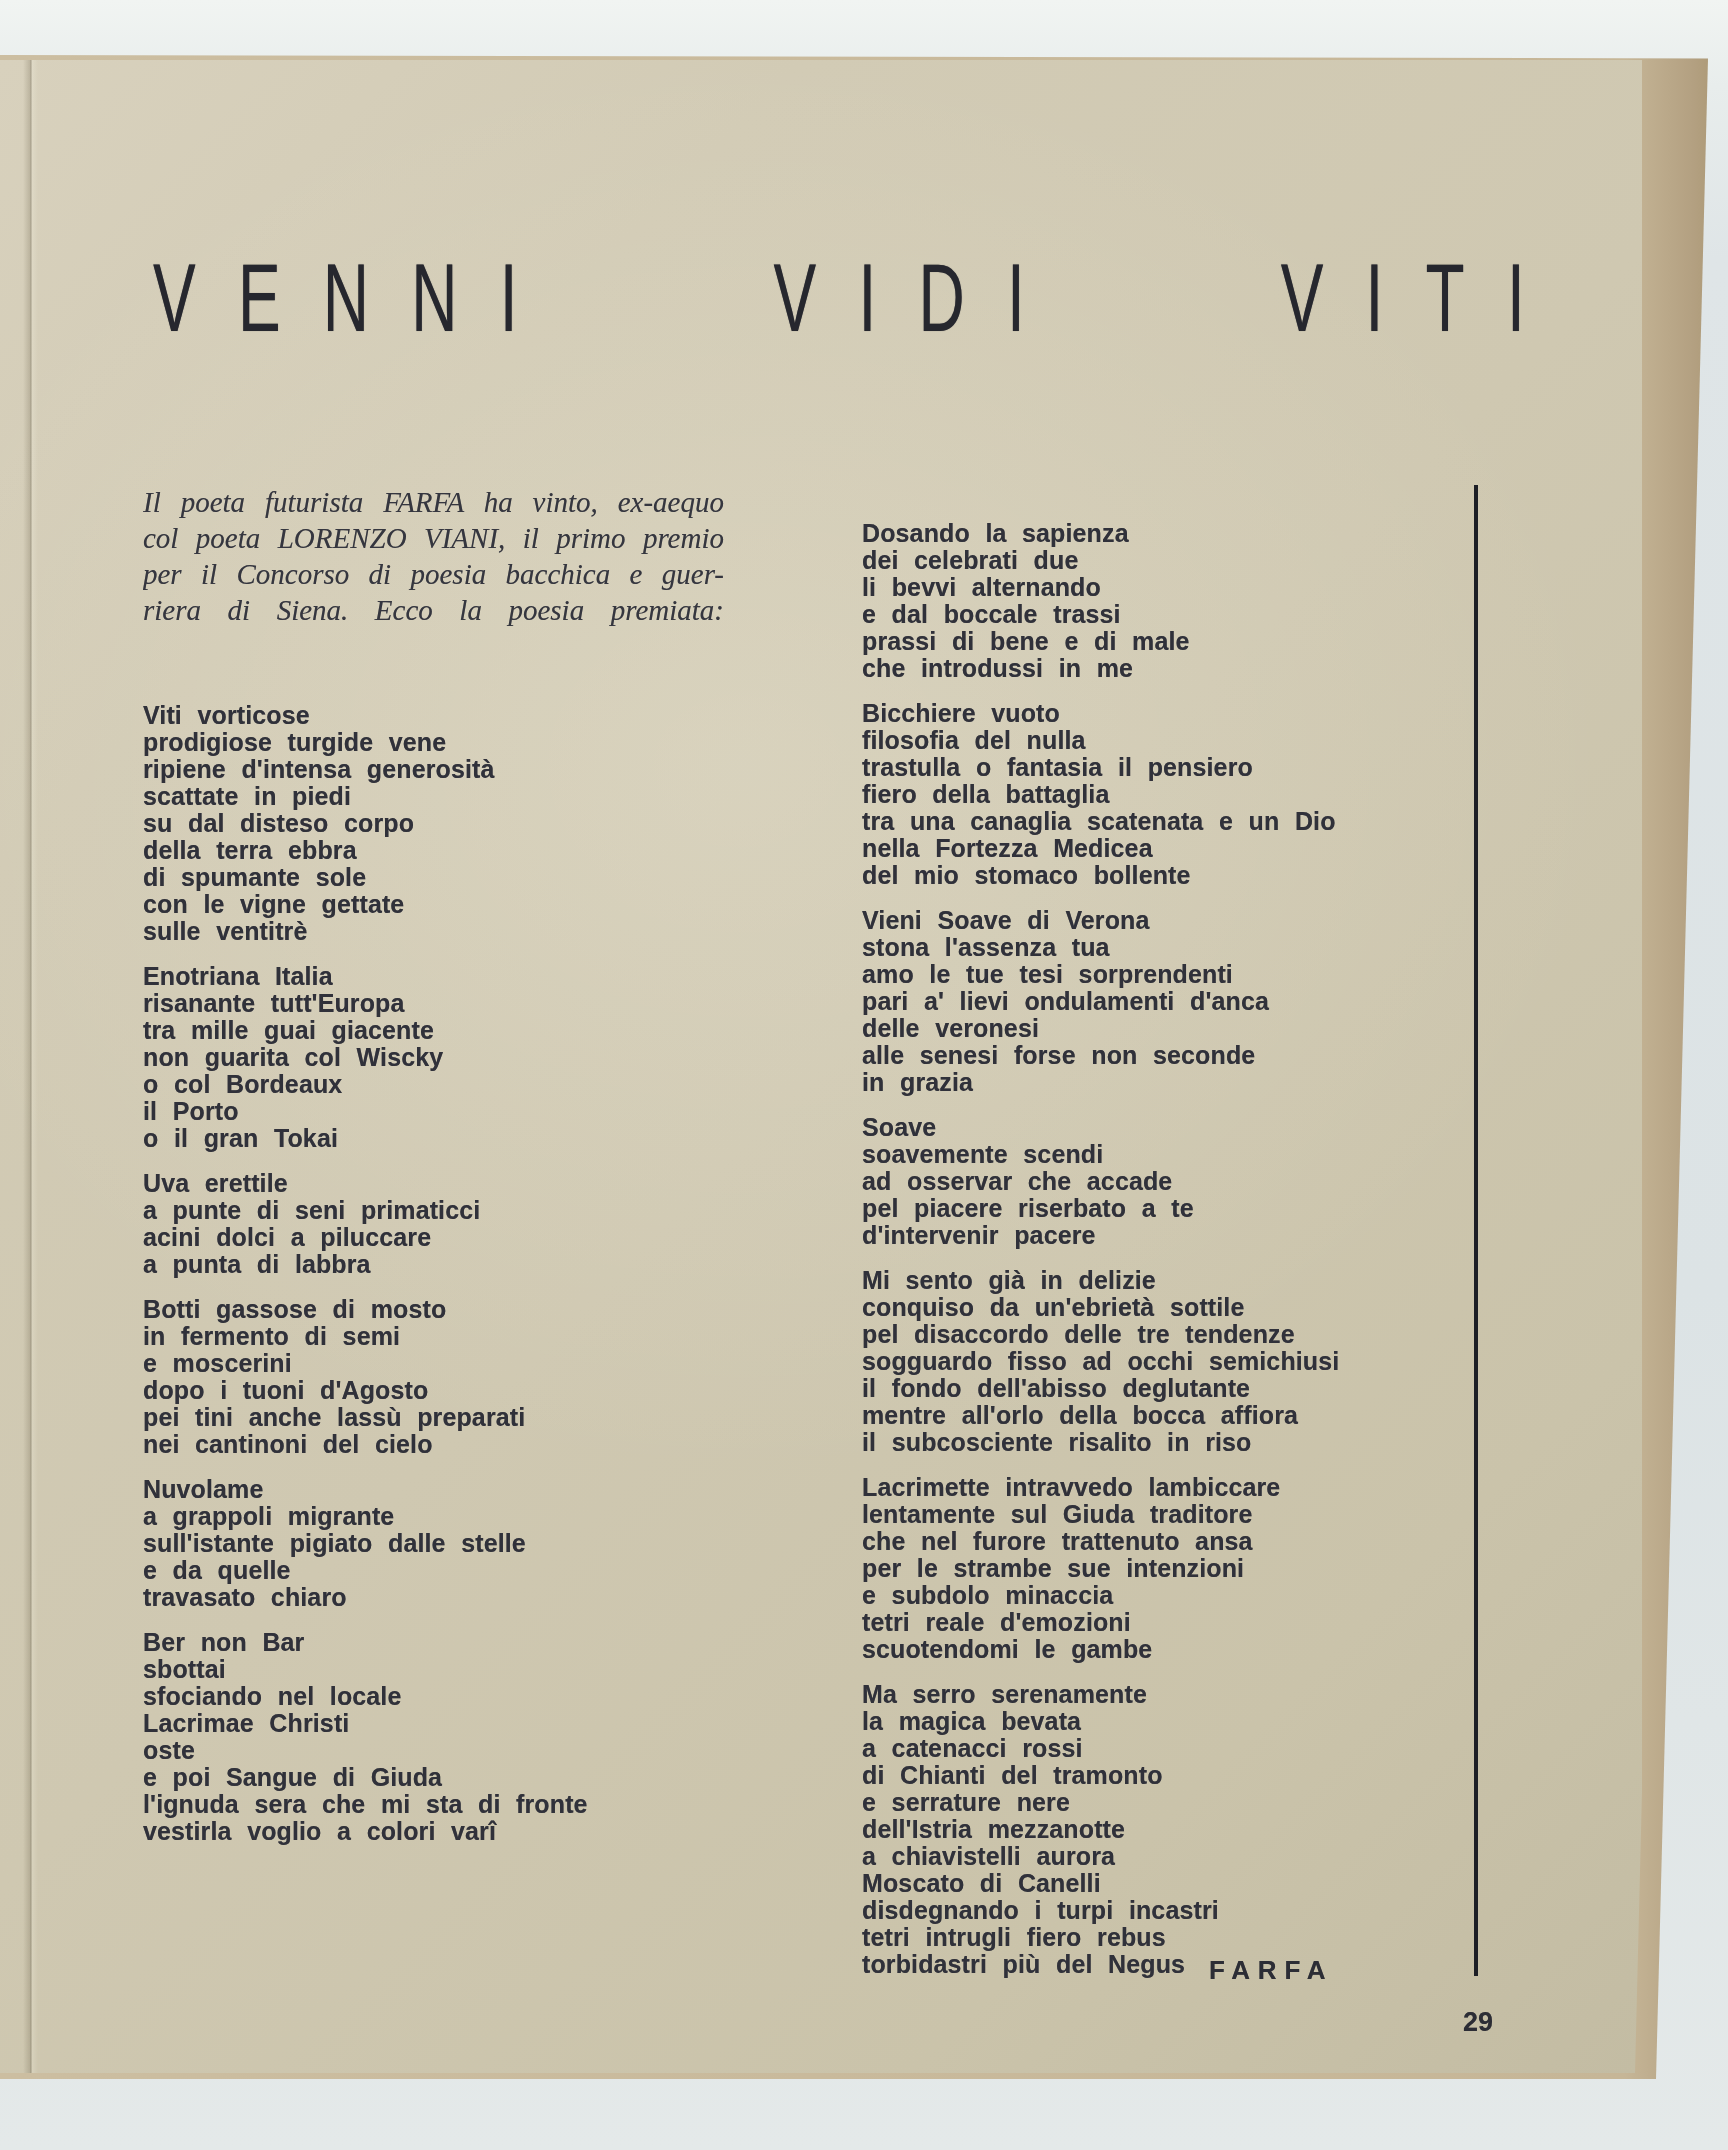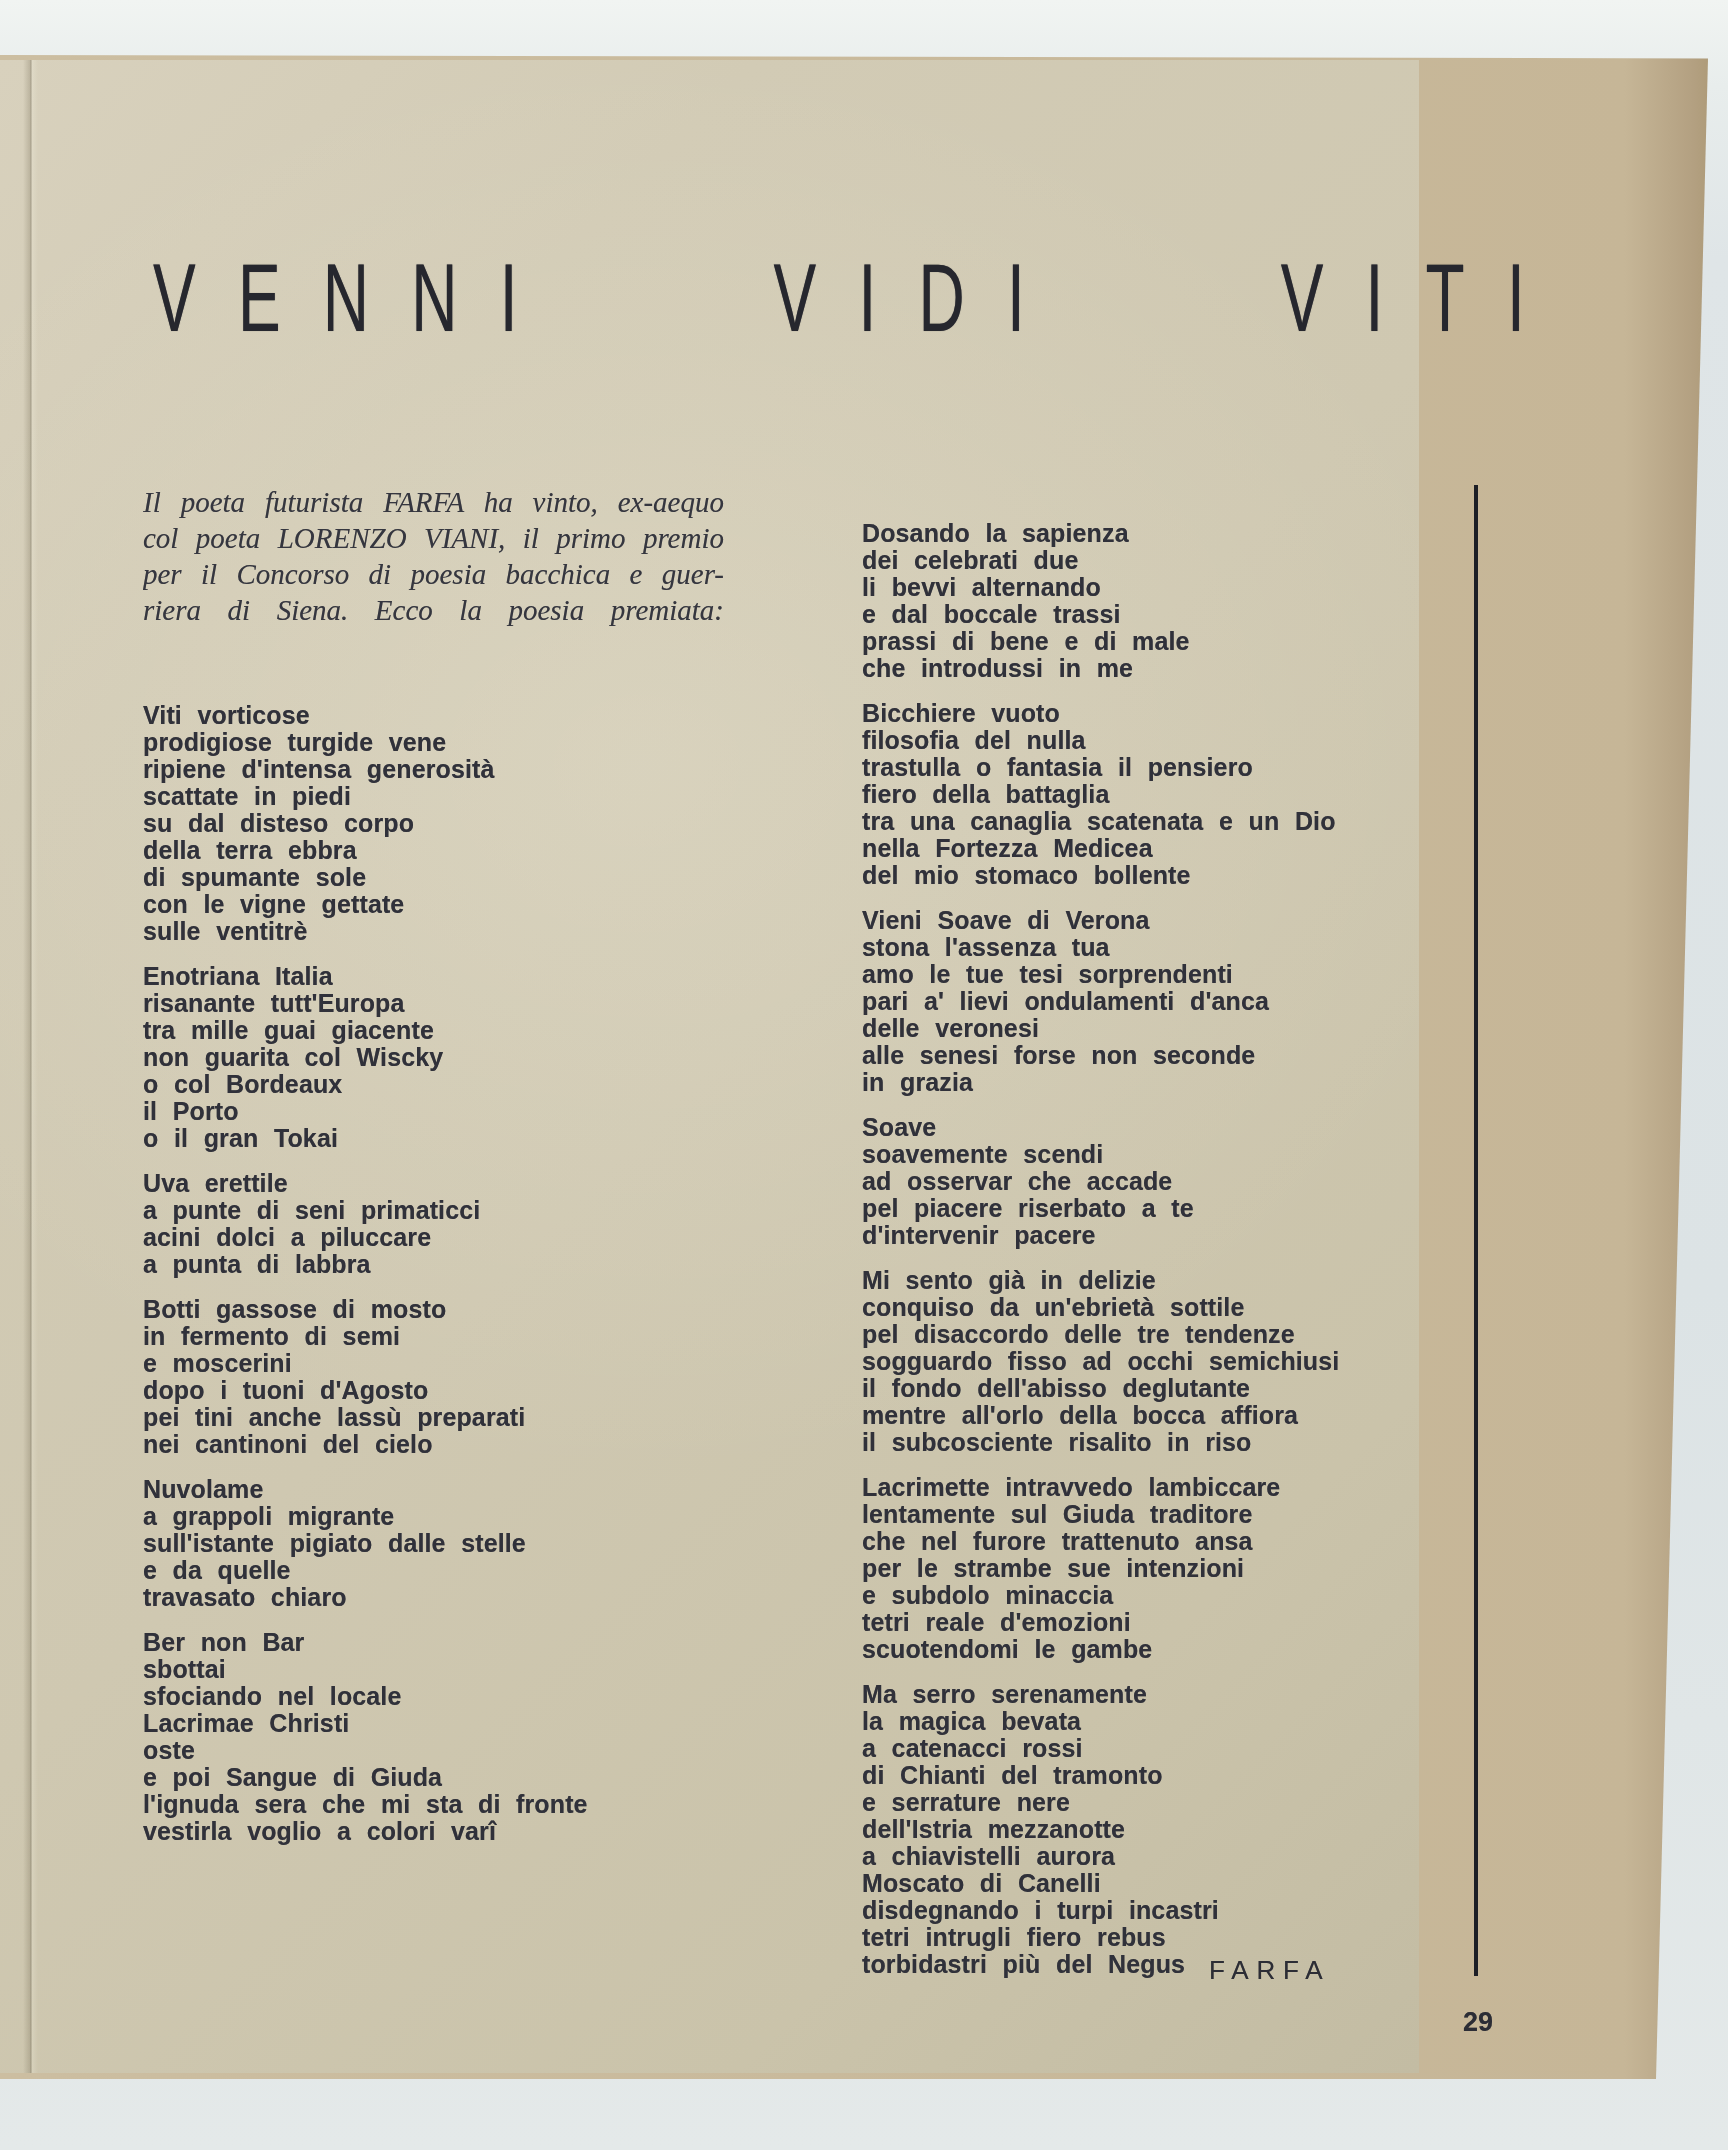--- a/index.html
+++ b/index.html
@@ -8,21 +8,21 @@
     background:linear-gradient(180deg,#f1f4f2 0%,#e8edec 4%,#dfe5e7 12%,#dce3e5 60%,#e4e9e9 100%);
     font-family:"Liberation Sans",sans-serif;
   }
   .stack{
     position:absolute;left:0;top:55px;width:1728px;height:2024px;
     background:linear-gradient(90deg,#ccbea1 0%,#c6b697 94%,#b3a081 98%,#a8956f 100%);
     clip-path:polygon(0 0,1708px 3.4px,1656px 100%,0 100%);
     filter:drop-shadow(0 4.6px 5.7px rgba(70,70,55,.35));
   }
   .page{
-    position:absolute;left:0;top:60px;width:1419px;height:2013px;
+    position:absolute;left:0;top:60px;width:1642px;height:2013px;
     background:
       radial-gradient(ellipse 1256px 1027px at 45% 35%,rgba(255,252,238,.18),rgba(0,0,0,0) 70%),
       linear-gradient(135deg,#d8d1bd 0%,#d2cbb5 22%,#cfc8b1 50%,#cac3aa 80%,#c3bca3 100%);
     clip-path:polygon(0 0,1685px 0,1635px 100%,0 100%);
     color:#2f3039;
   }
   .crease{
     position:absolute;left:23px;top:0;width:15px;height:100%;
     background:linear-gradient(90deg,rgba(0,0,0,0) 0%,rgba(94,84,60,.22) 45%,rgba(60,52,34,.30) 52%,rgba(255,255,240,.18) 62%,rgba(0,0,0,0) 100%);
   }
@@ -49,21 +49,21 @@
   }
   .col-left{left:143px;top:626px;}
   .col-right{left:862px;top:444px;}
   .stanza{margin:16px 0 18px 0;}
   .rule{
     position:absolute;left:1474px;top:425px;width:4px;height:1491px;
     background:#1d1f26;
   }
   .signature{
     position:absolute;left:1209px;top:1895px;
-    font-weight:400;font-size:26px;letter-spacing:0.30em;color:#2c2d35;
+    font-weight:700;font-size:26px;letter-spacing:0.30em;color:#2c2d35;
     text-shadow:0 0 0.6px rgba(44,45,53,.55);
   }
   .pagenum{
     position:absolute;left:1451px;top:1947px;
     font-weight:700;font-size:27px;color:#2c2d35;
     text-shadow:0 0 0.6px rgba(44,45,53,.55);
     margin-left:12px;
   }
 </style>
 </head>

